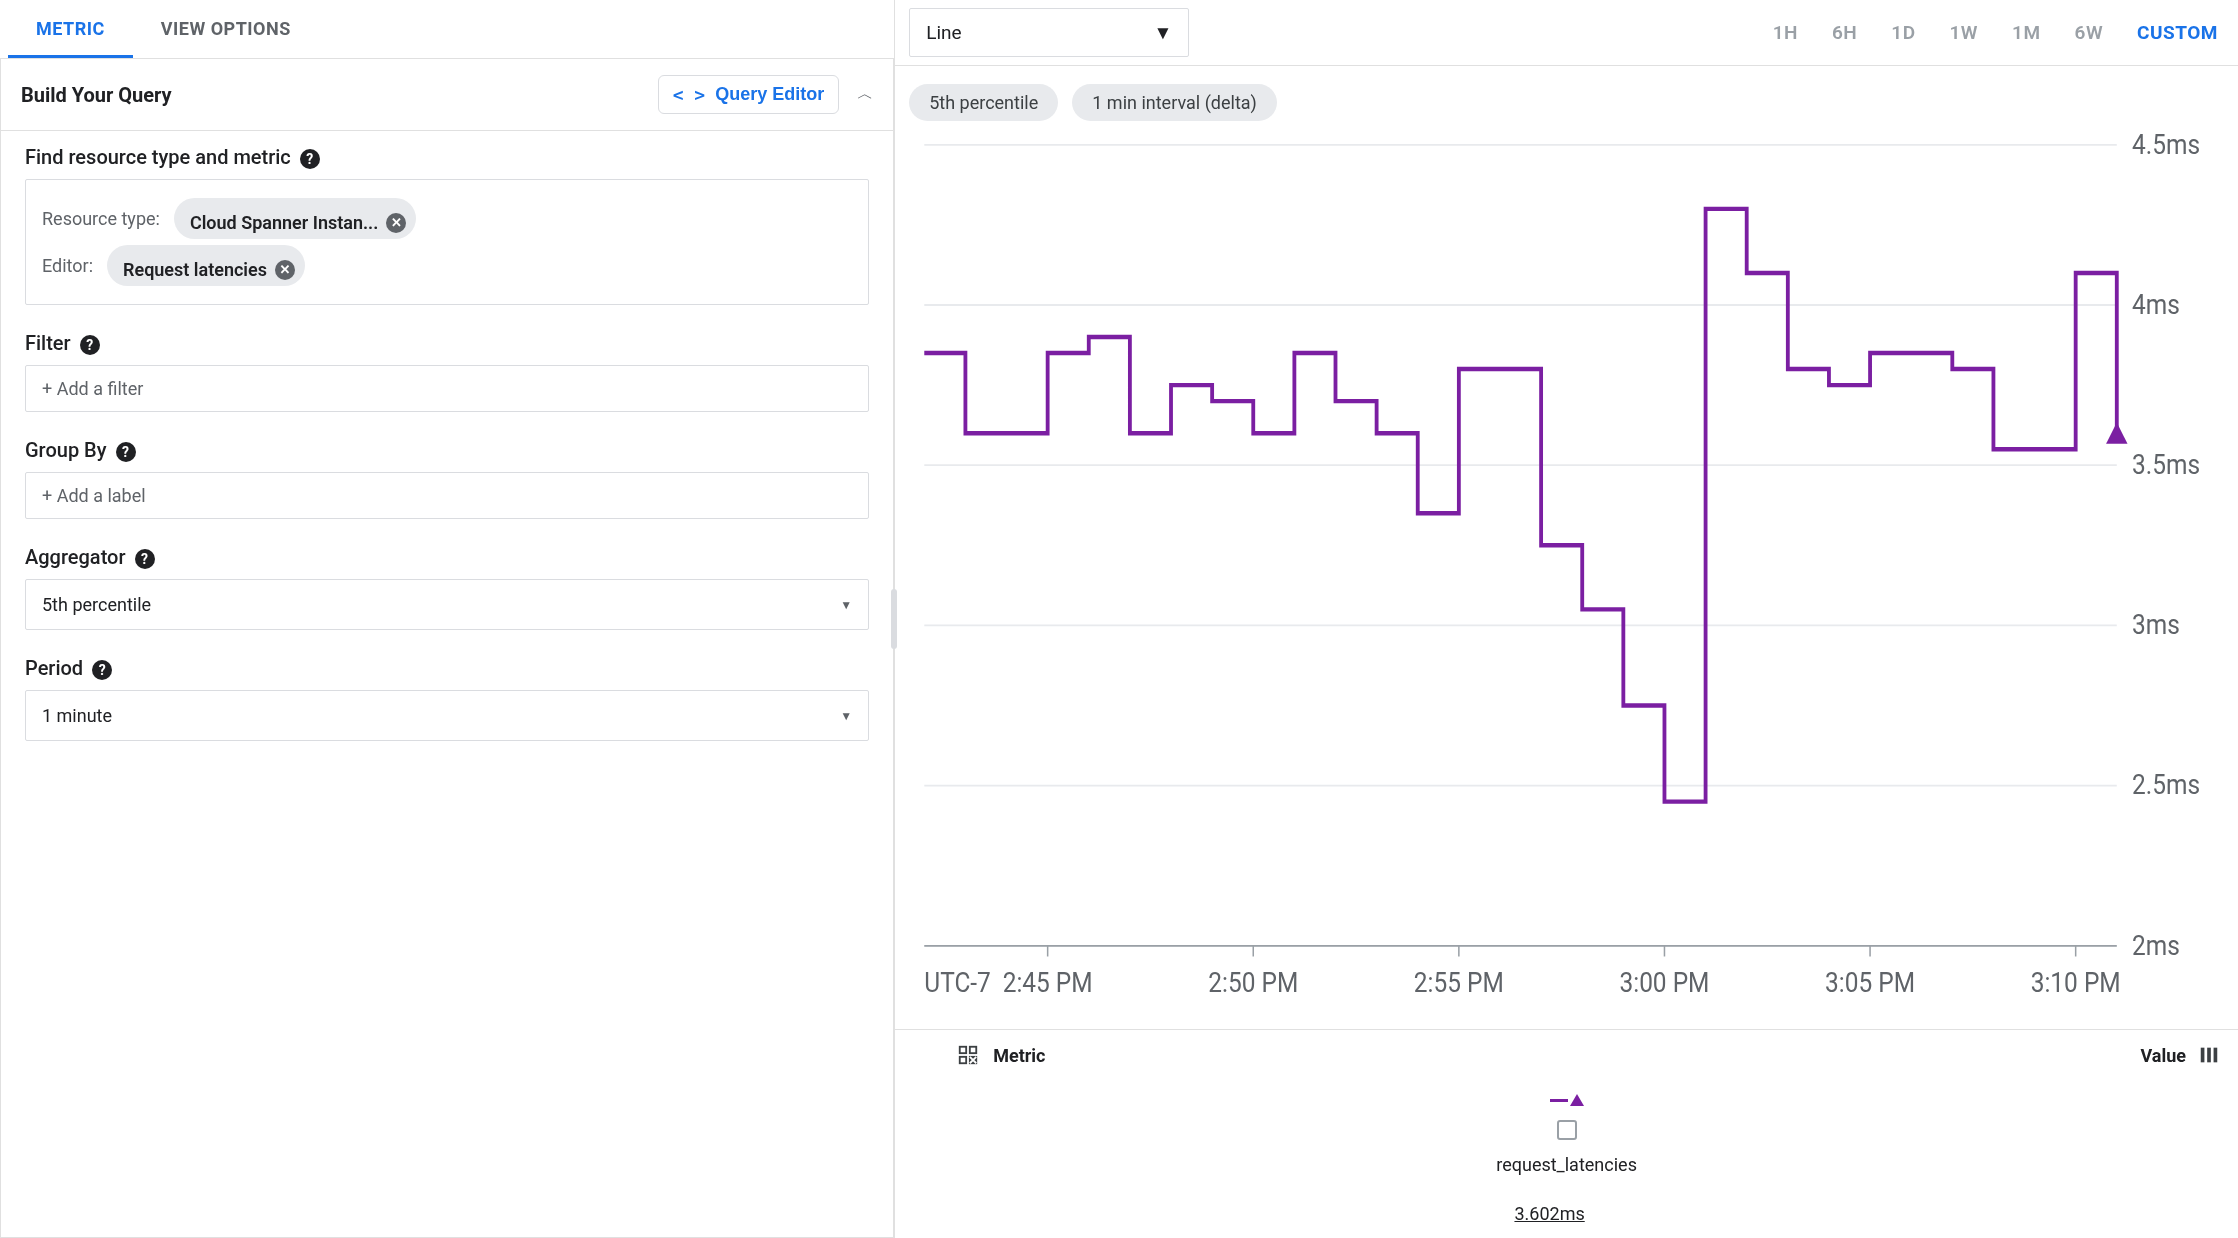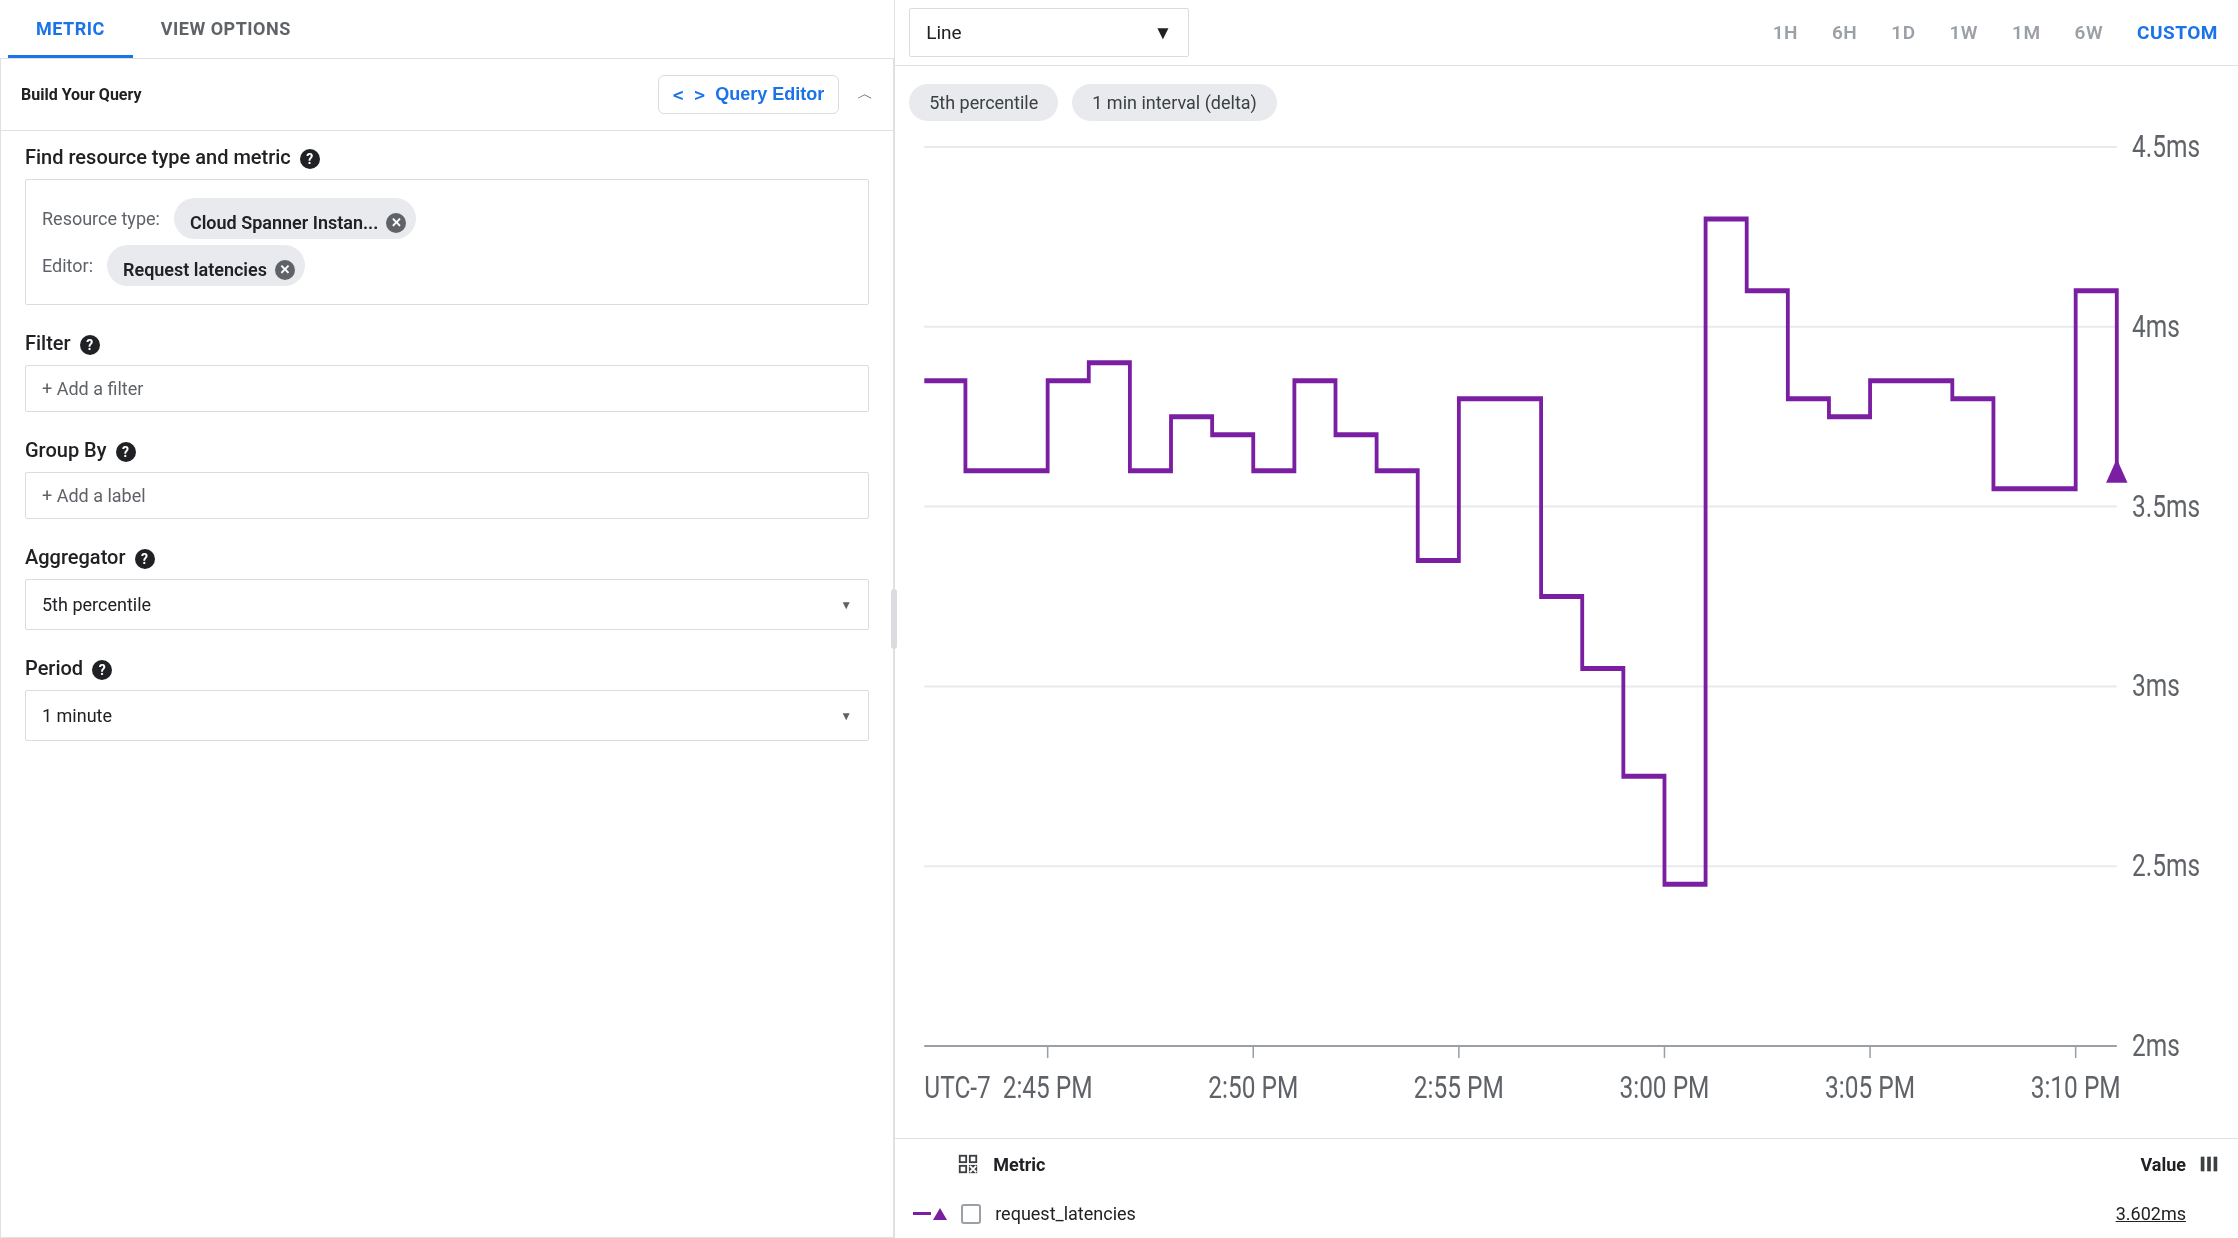--- a/index.html
+++ b/index.html
@@ -53,21 +53,21 @@
     overflow: auto;
   }
   .qheader {
     display: flex;
     align-items: center;
     justify-content: space-between;
     padding: 16px 20px;
     border-bottom: 1px solid #e0e0e0;
   }
   .qtitle {
-    font-size: 16px;
+    font-size: 20px;
     font-weight: 700;
   }
   .qheader-right {
     display: flex;
     align-items: center;
     gap: 18px;
   }
   .editor-btn {
     border: 1px solid #dadce0;
     border-radius: 6px;
@@ -247,20 +247,21 @@
     font-weight: 700;
     font-size: 18px;
   }
   .legend-hdr .spacer { flex:1; }
   .legend-row {
     display: flex;
     align-items: center;
     padding: 14px 18px;
     font-size: 18px;
     gap: 14px;
+    flex-direction: column;
   }
   .swatch {
     display:inline-flex; align-items:center; gap:2px;
     color: #7b1fa2;
   }
   .swatch .line { width:18px; height:3px; background:#7b1fa2; }
   .swatch .tri  { width:0;height:0;border-left:7px solid transparent;border-right:7px solid transparent;border-bottom:12px solid #7b1fa2;}
   .checkbox {
     width: 20px; height:20px; border:2px solid #9aa0a6; border-radius:3px; display:inline-block;
   }

